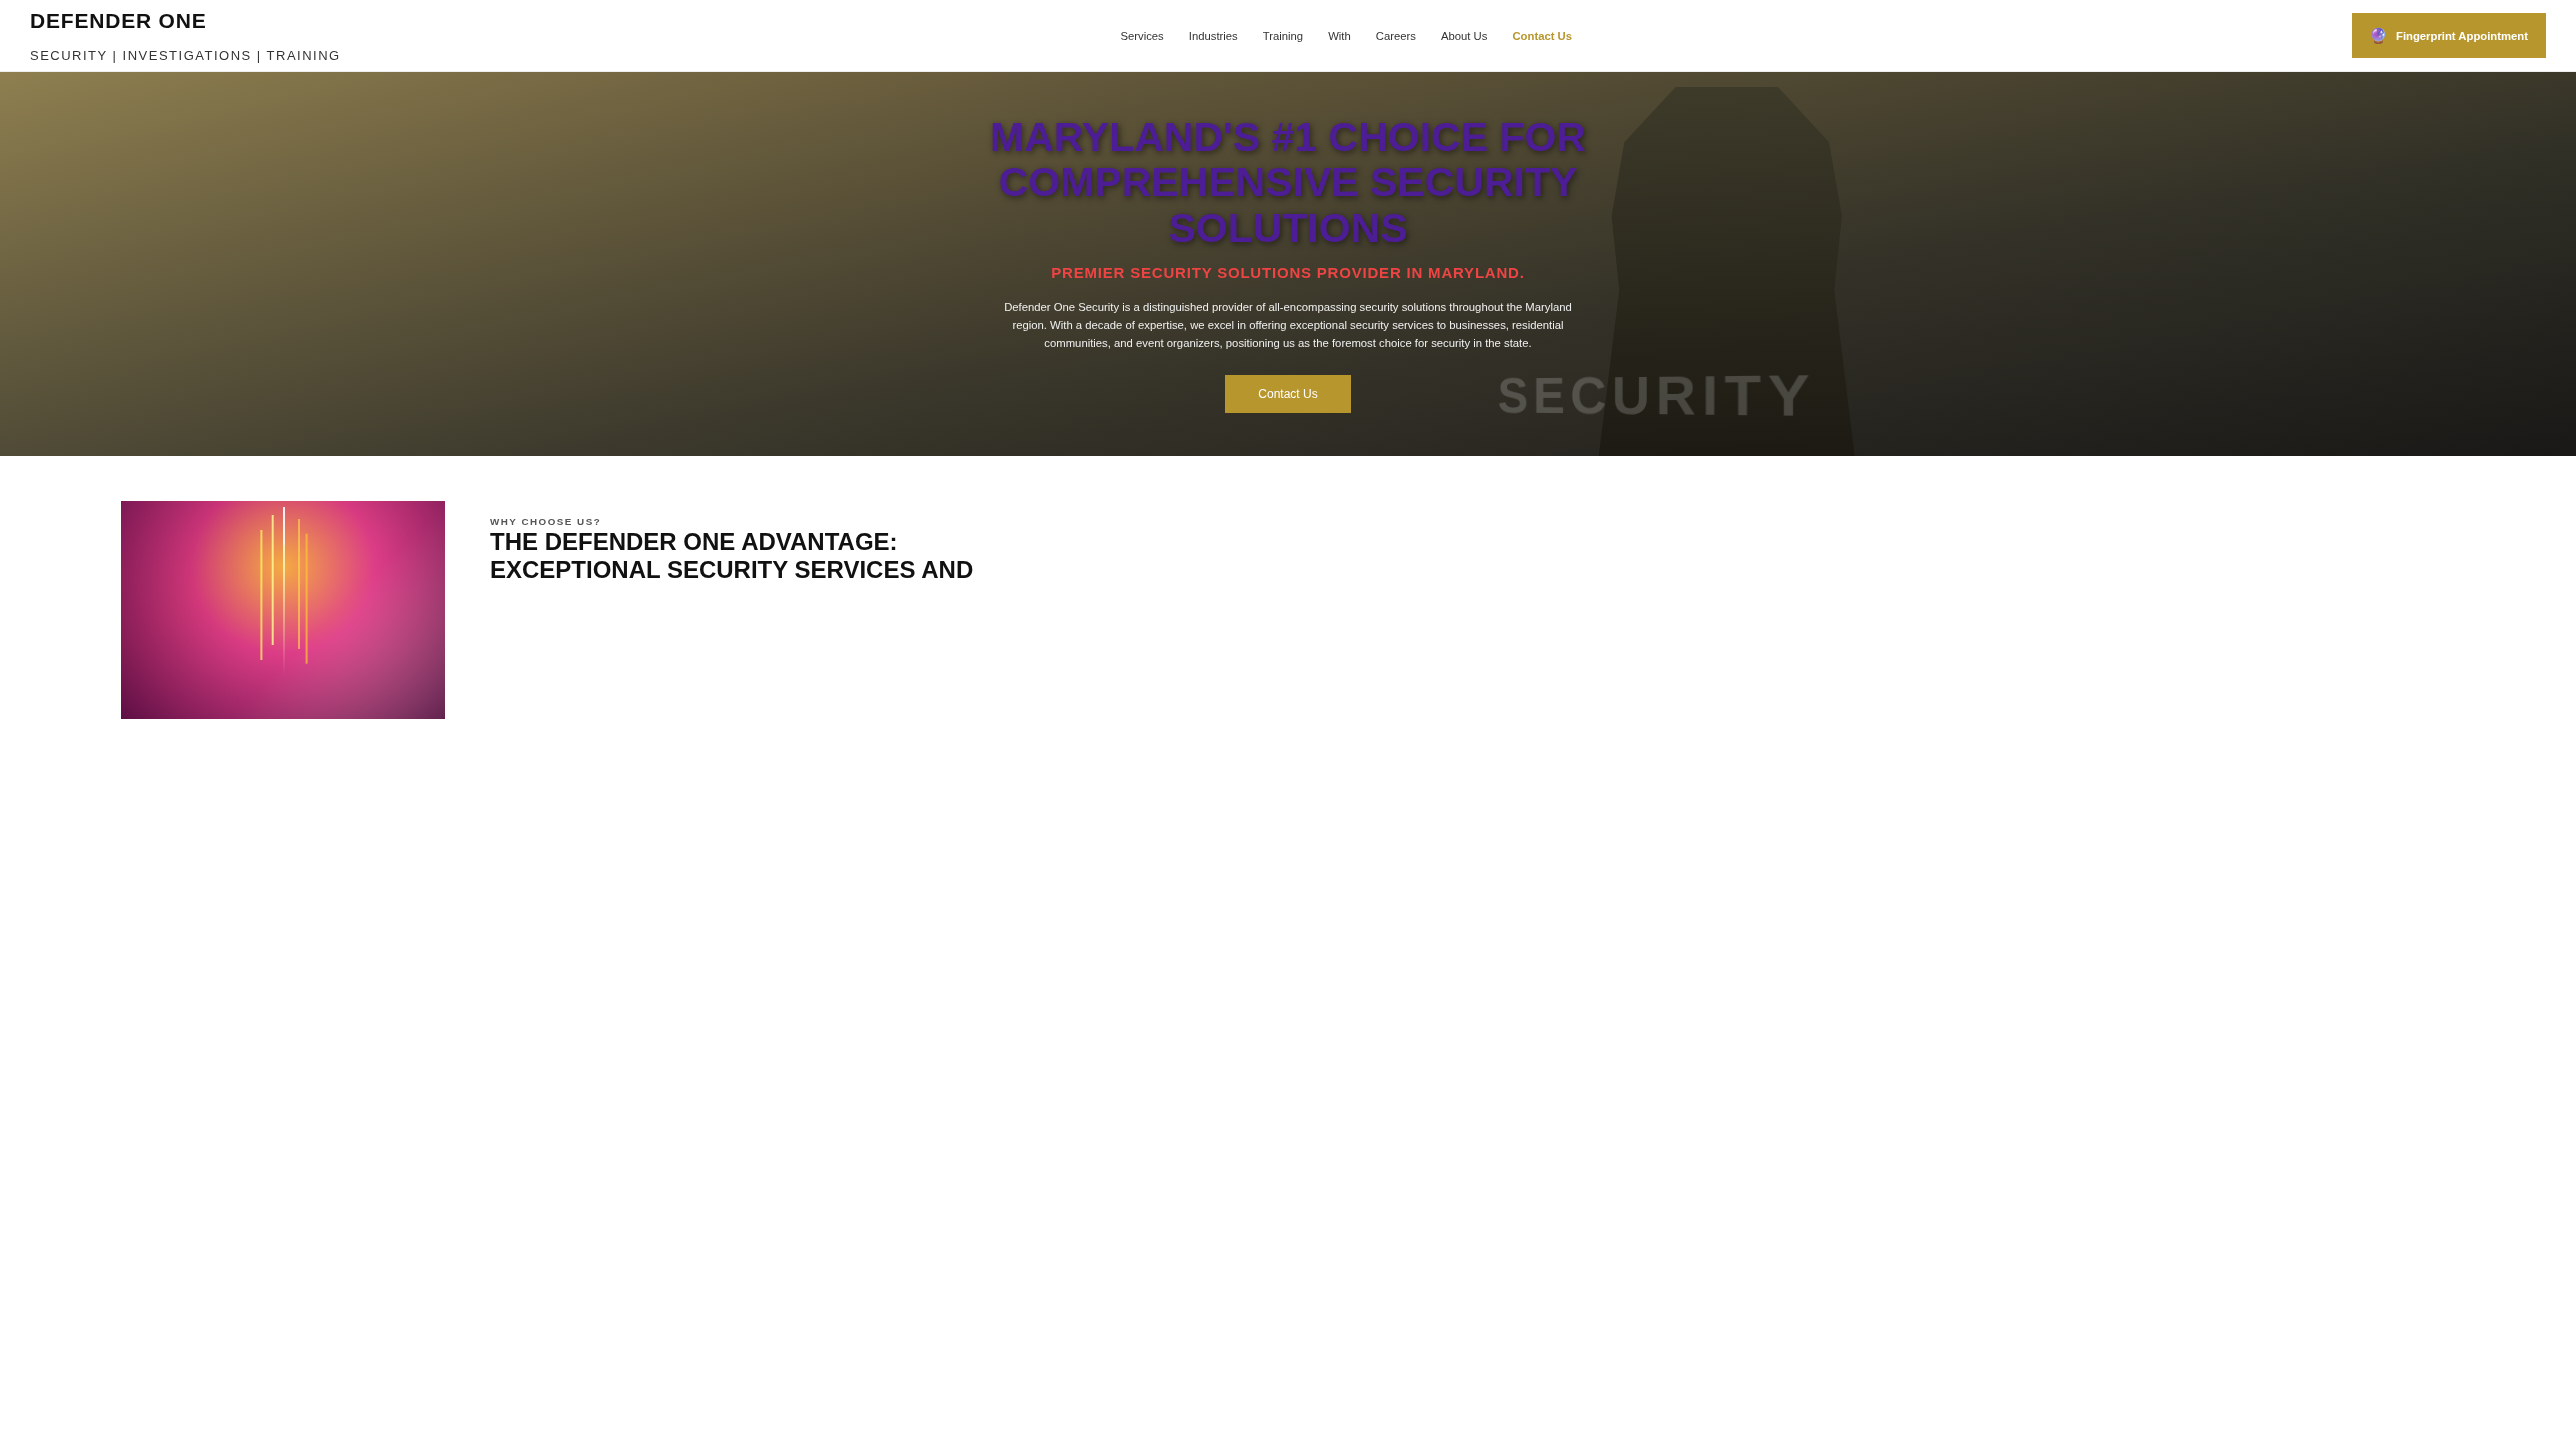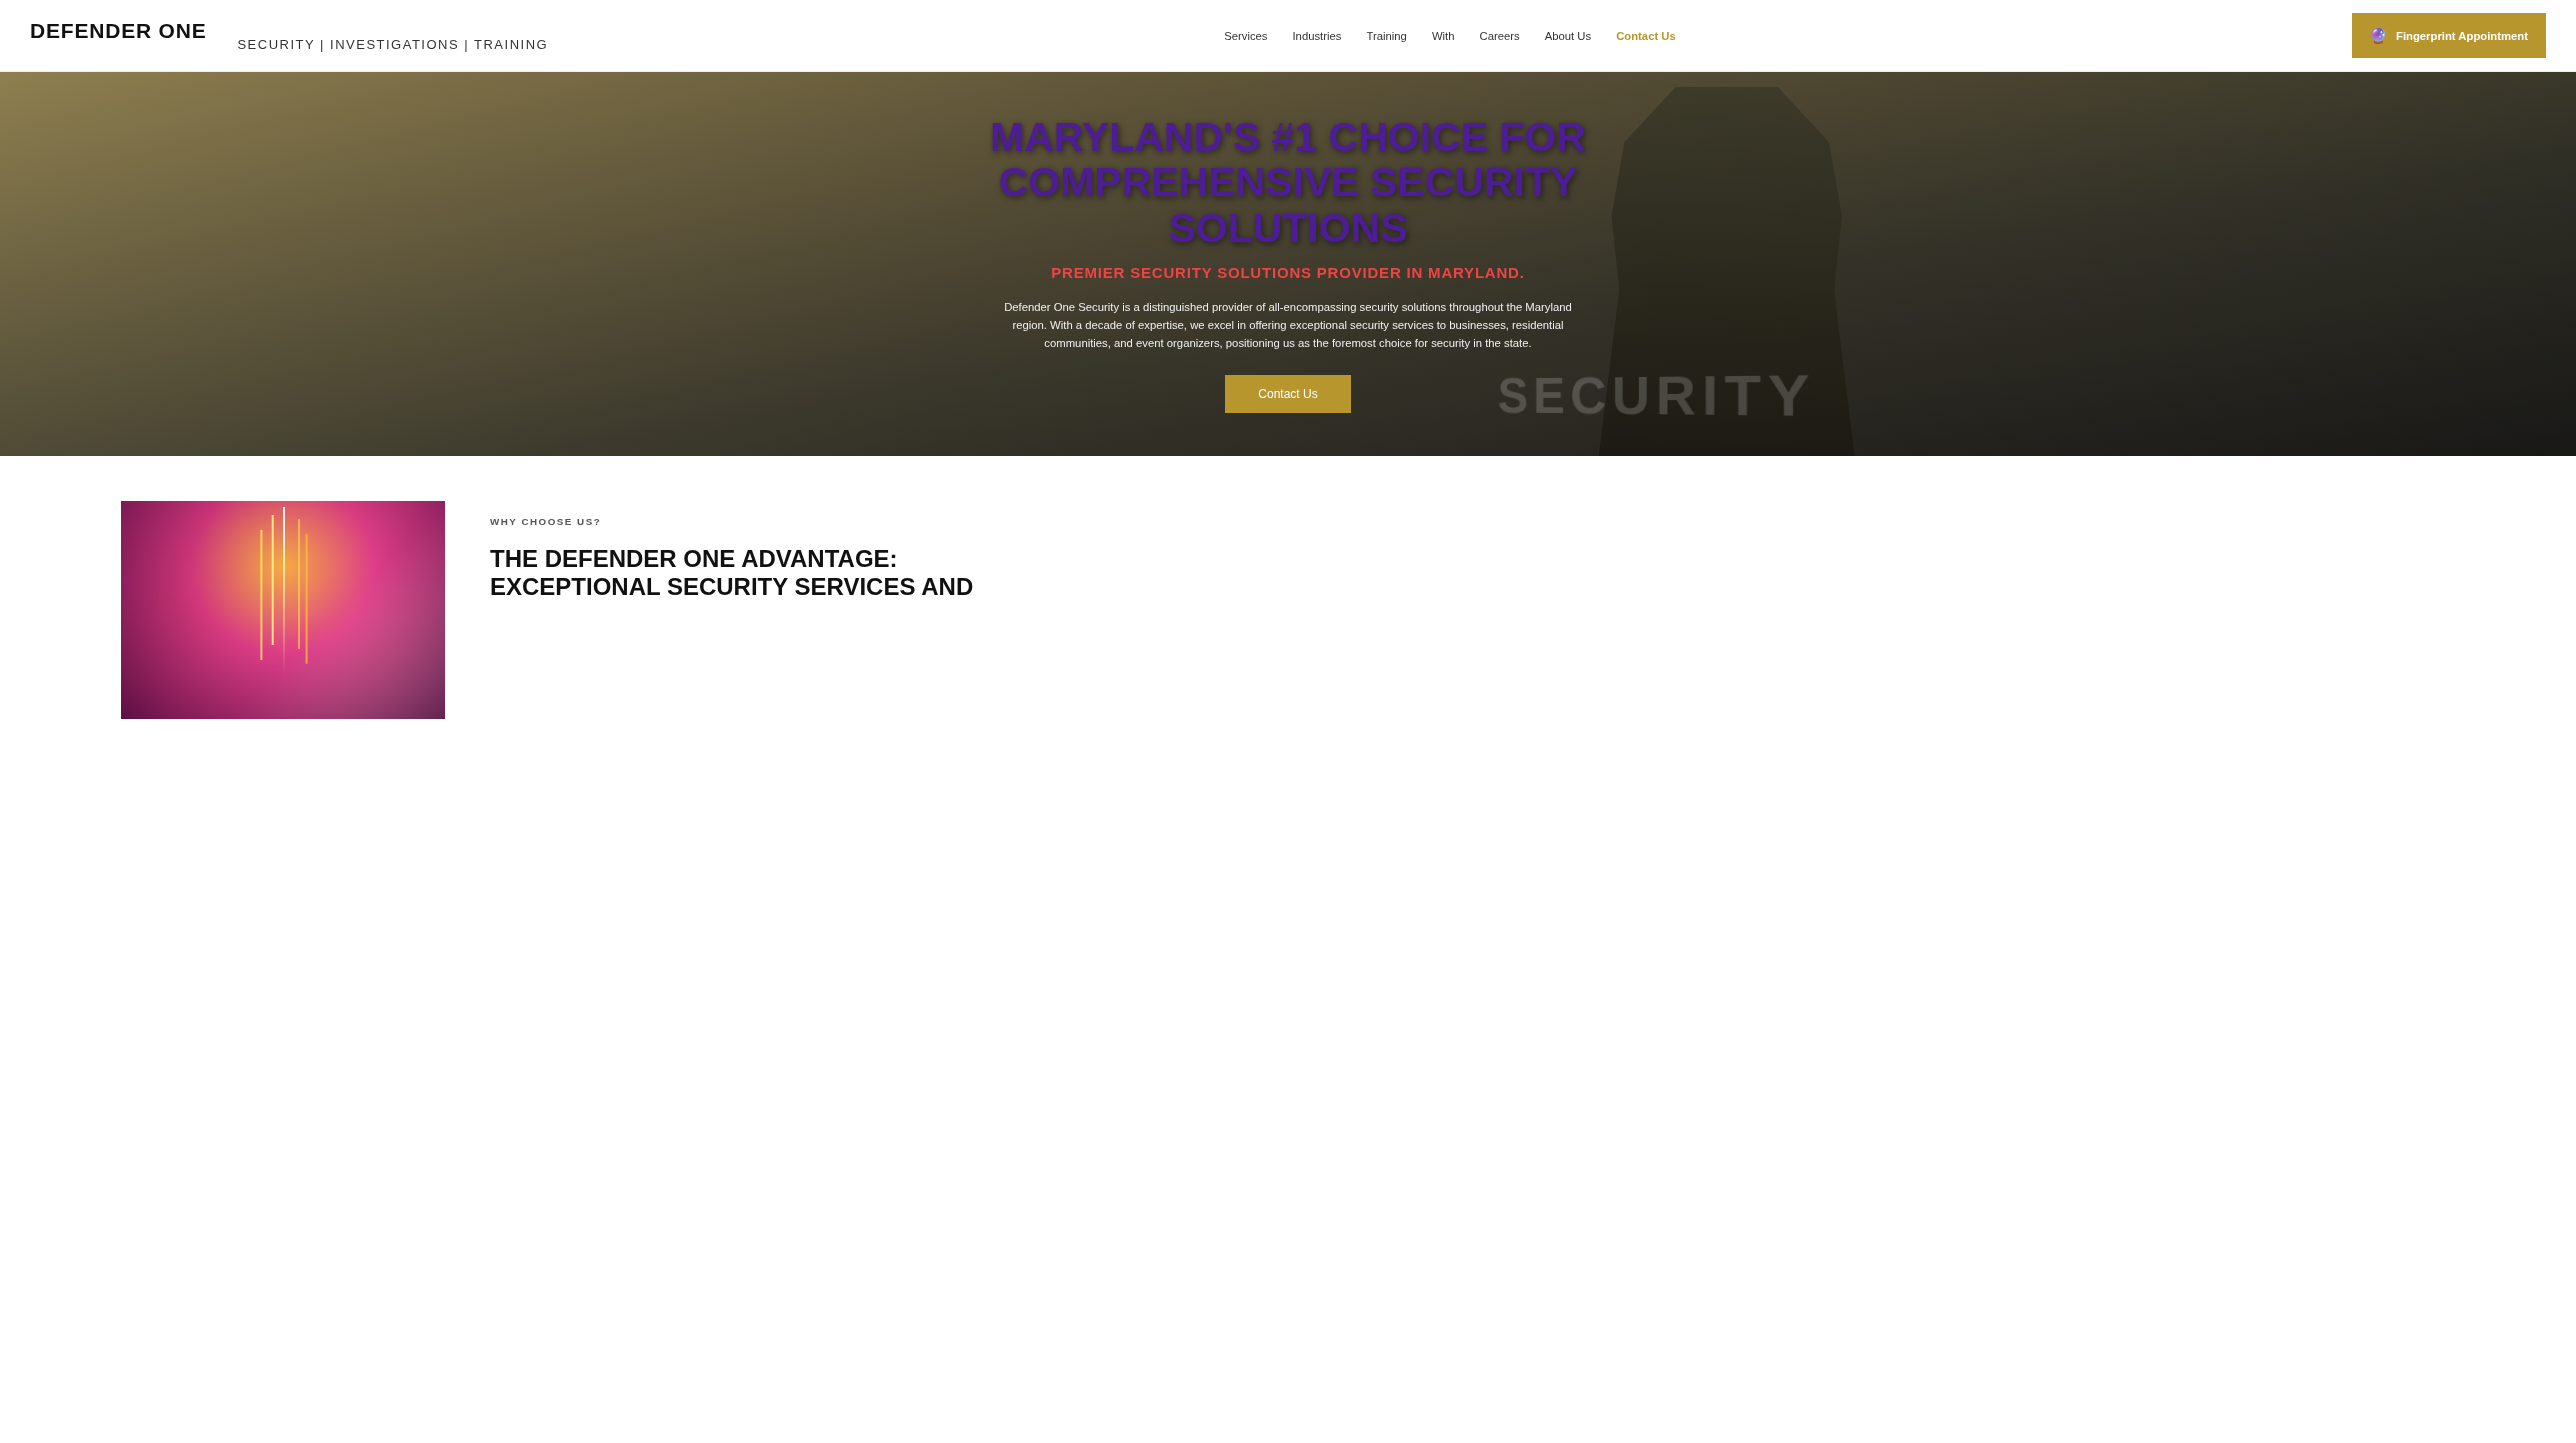--- a/index.html
+++ b/index.html
@@ -12,22 +12,22 @@
       justify-content: space-between;
       padding: 0 30px;
       height: 72px;
       background: #fff;
       border-bottom: 0.8px solid #eee;
       position: relative;
       z-index: 10;
     }
     .logo-area {
       display: flex;
+      flex-direction: column;
       line-height: 1;
-      gap: 31px;
     }
     .logo-title {
       font-size: 21px;
       font-weight: 900;
       color: #111;
       letter-spacing: 0.8px;
       text-transform: uppercase;
     }
     .logo-subtitle {
       font-size: 13px;
@@ -198,21 +198,21 @@
     .below-hero-text {
       flex: 1;
       padding-top: 15px;
     }
     .why-choose-label {
       font-size: 9.8px;
       font-weight: 700;
       color: #555;
       text-transform: uppercase;
       letter-spacing: 1.5px;
-      margin-bottom: 18px;
+      margin-bottom: 1px;
     }
     .advantage-heading {
       font-size: 24px;
       font-weight: 900;
       color: #111;
       text-transform: uppercase;
       line-height: 1.15;
     }
   </style>
 </head>

